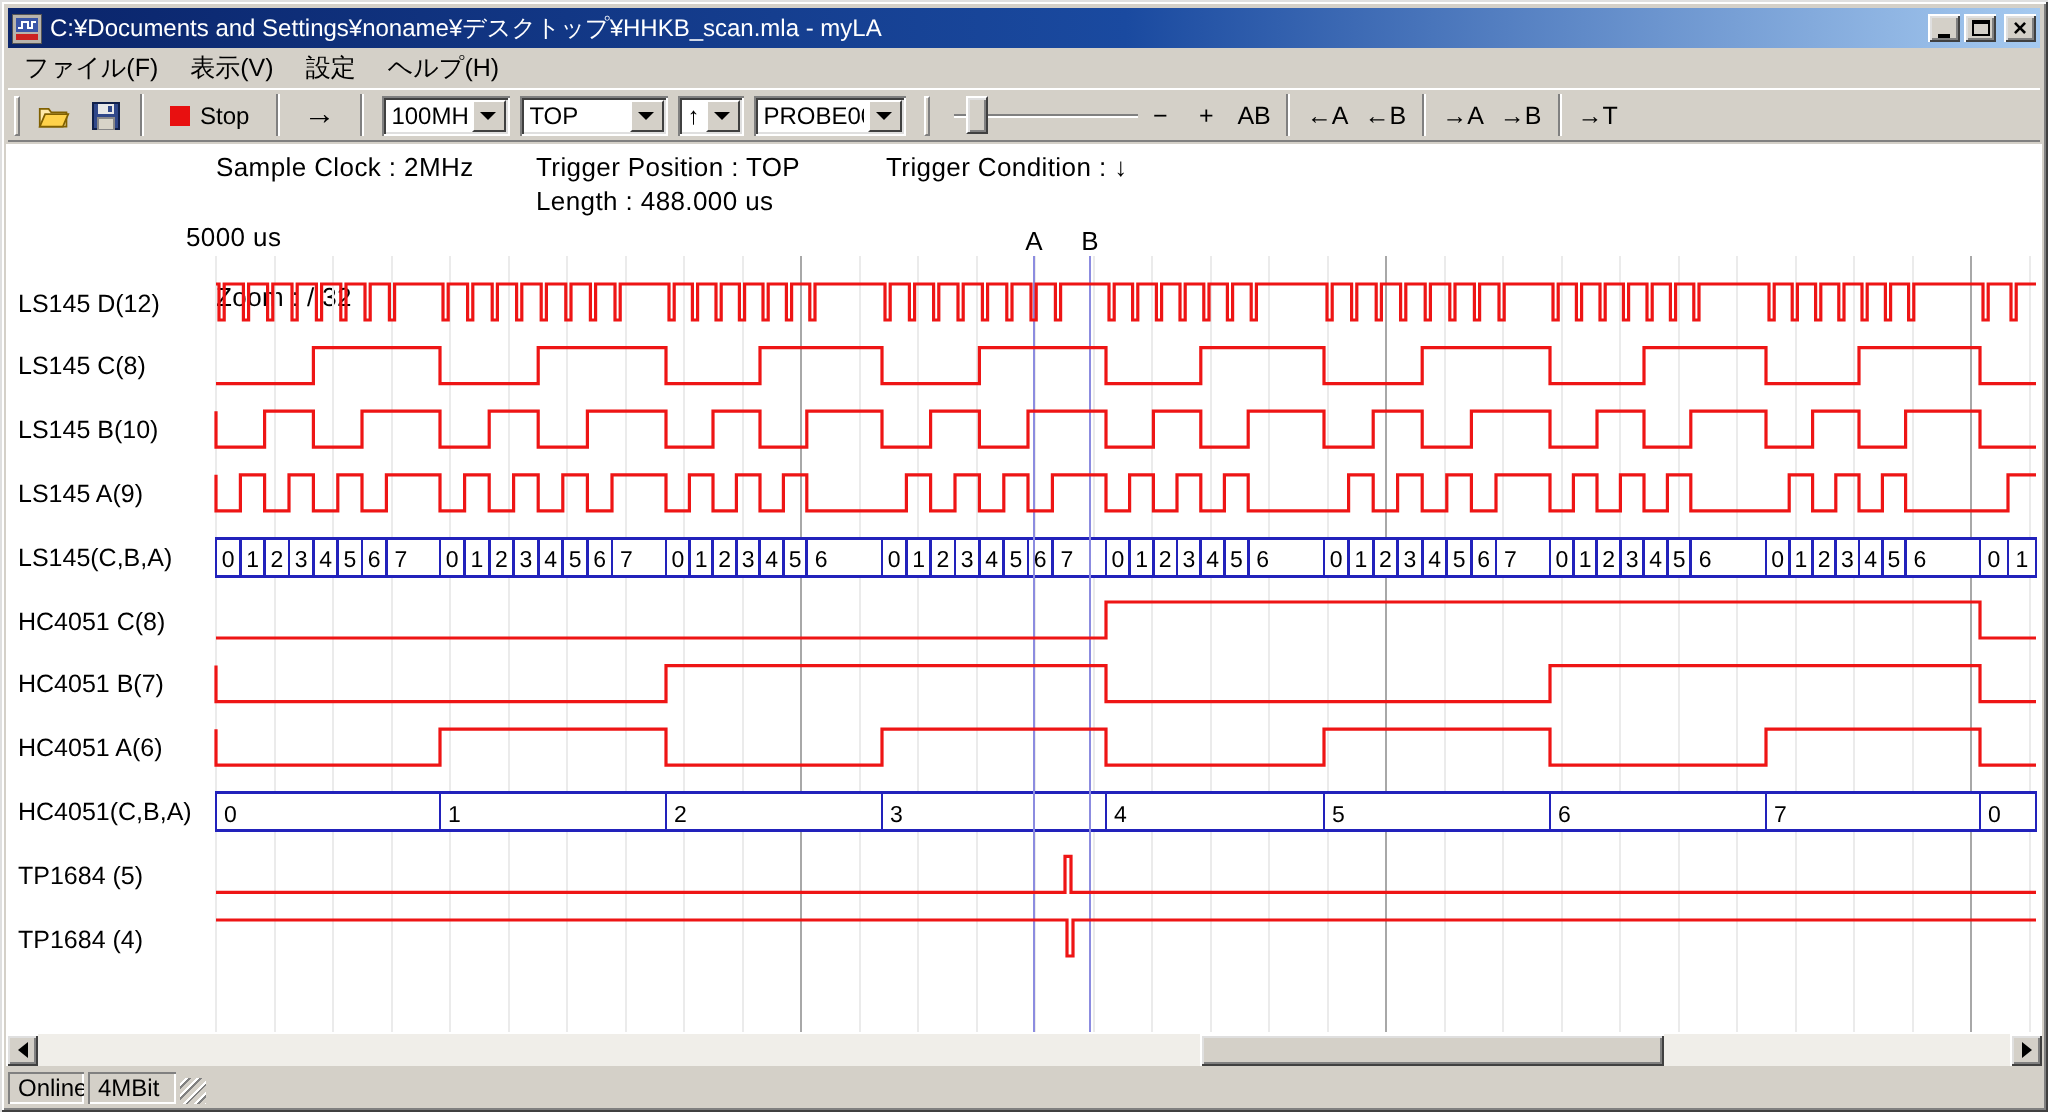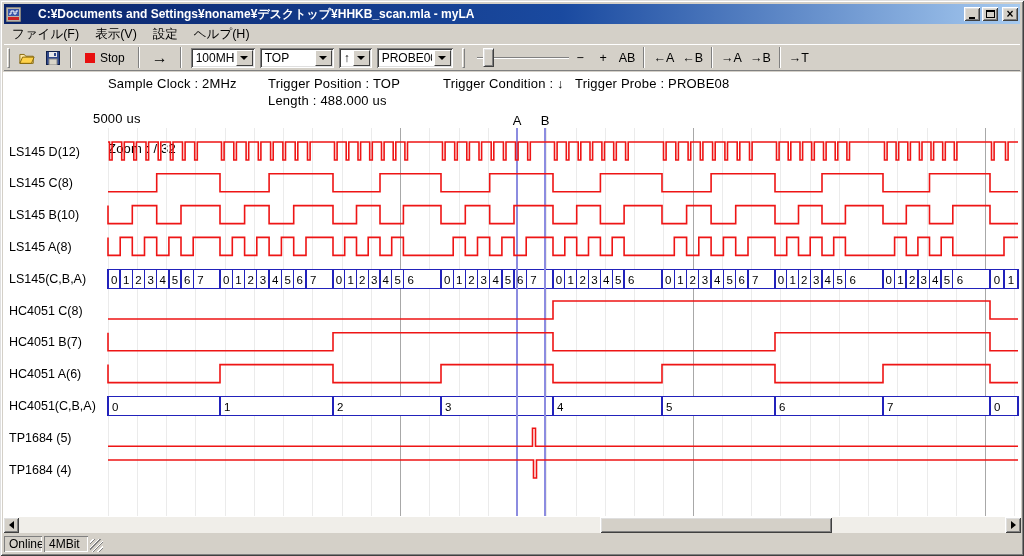--- a/index.html
+++ b/index.html
@@ -5,21 +5,21 @@
   html,body{margin:0;padding:0;background:#000;}
   *{box-sizing:border-box;}
   .window{position:relative;width:1024px;height:556px;background:#d4d0c8;
     font-family:"Liberation Sans",sans-serif;color:#000;
     box-shadow:inset 1px 1px 0 #dfdfdf, inset -1px -1px 0 #404040, inset 2px 2px 0 #ffffff, inset -2px -2px 0 #808080;}
   
   .titlebar{position:absolute;left:4px;top:4px;right:4px;height:20px;
     background:linear-gradient(90deg,#0a246a 0%,#1a4aa0 55%,#a6caf0 100%);
     display:flex;align-items:center;padding:0 2px;}
   .app-icon{width:15px;height:15px;flex:0 0 auto;}
-  .title-text{color:#fff;font-size:12px;font-weight:bold;margin-left:17px;flex:1;
+  .title-text{color:#fff;font-size:12px;font-weight:normal;margin-left:4px;flex:1;
     white-space:nowrap;overflow:hidden;}
   .win-btns{display:flex;align-items:center;}
   .winbtn{width:16px;height:14px;margin-left:2px;background:#d4d0c8;border:none;padding:0;
     display:flex;align-items:center;justify-content:center;
     box-shadow:inset 1px 1px 0 #fff, inset -1px -1px 0 #404040, inset 2px 2px 0 #dfdfdf, inset -2px -2px 0 #808080;}
   .winbtn.close{margin-left:4px;}
   .glyph-min{width:6px;height:2px;background:#000;margin-top:7px;}
   .glyph-max{width:9px;height:8px;border:1px solid #000;border-top-width:2px;}
   .glyph-close{font-size:12px;font-weight:bold;line-height:12px;}
   
@@ -188,27 +188,26 @@
         <button class="tbtn nav-btn">→T</button>
       </span>
   </div>
 
   <div class="client">
     <span class="info" id="inf-sc">Sample Clock : 2MHz</span>
     <span class="info" id="inf-zoom">Zoom : /  32</span>
     <span class="info" id="inf-tp">Trigger Position : TOP</span>
     <span class="info" id="inf-len">Length : 488.000 us</span>
     <span class="info" id="inf-tc">Trigger Condition : ↓</span>
-    <span class="info" id="inf-pr">Trigger Probe : PROBE08</span>
     <span class="info" id="inf-ts">5000 us</span>
     <div id="channel-labels">
         <div class="ch-label" style="top: 72.5px;">LS145 D(12)</div>
         <div class="ch-label" style="top: 104.3px;">LS145 C(8)</div>
         <div class="ch-label" style="top: 136.1px;">LS145 B(10)</div>
-        <div class="ch-label" style="top: 167.9px;">LS145 A(8)</div>
+        <div class="ch-label" style="top: 167.9px;">LS145 A(9)</div>
         <div class="ch-label" style="top: 199.7px;">LS145(C,B,A)</div>
         <div class="ch-label" style="top: 231.5px;">HC4051 C(8)</div>
         <div class="ch-label" style="top: 263.3px;">HC4051 B(7)</div>
         <div class="ch-label" style="top: 295.1px;">HC4051 A(6)</div>
         <div class="ch-label" style="top: 326.9px;">HC4051(C,B,A)</div>
         <div class="ch-label" style="top: 358.7px;">TP1684 (5)</div>
         <div class="ch-label" style="top: 390.5px;">TP1684 (4)</div>
       </div>
     <svg id="wave-svg" width="1018" height="445" viewBox="3 72 1018 445">
         <line x1="108" y1="128" x2="108" y2="516" stroke="#ebebeb" stroke-width="1" shape-rendering="crispEdges"></line>

